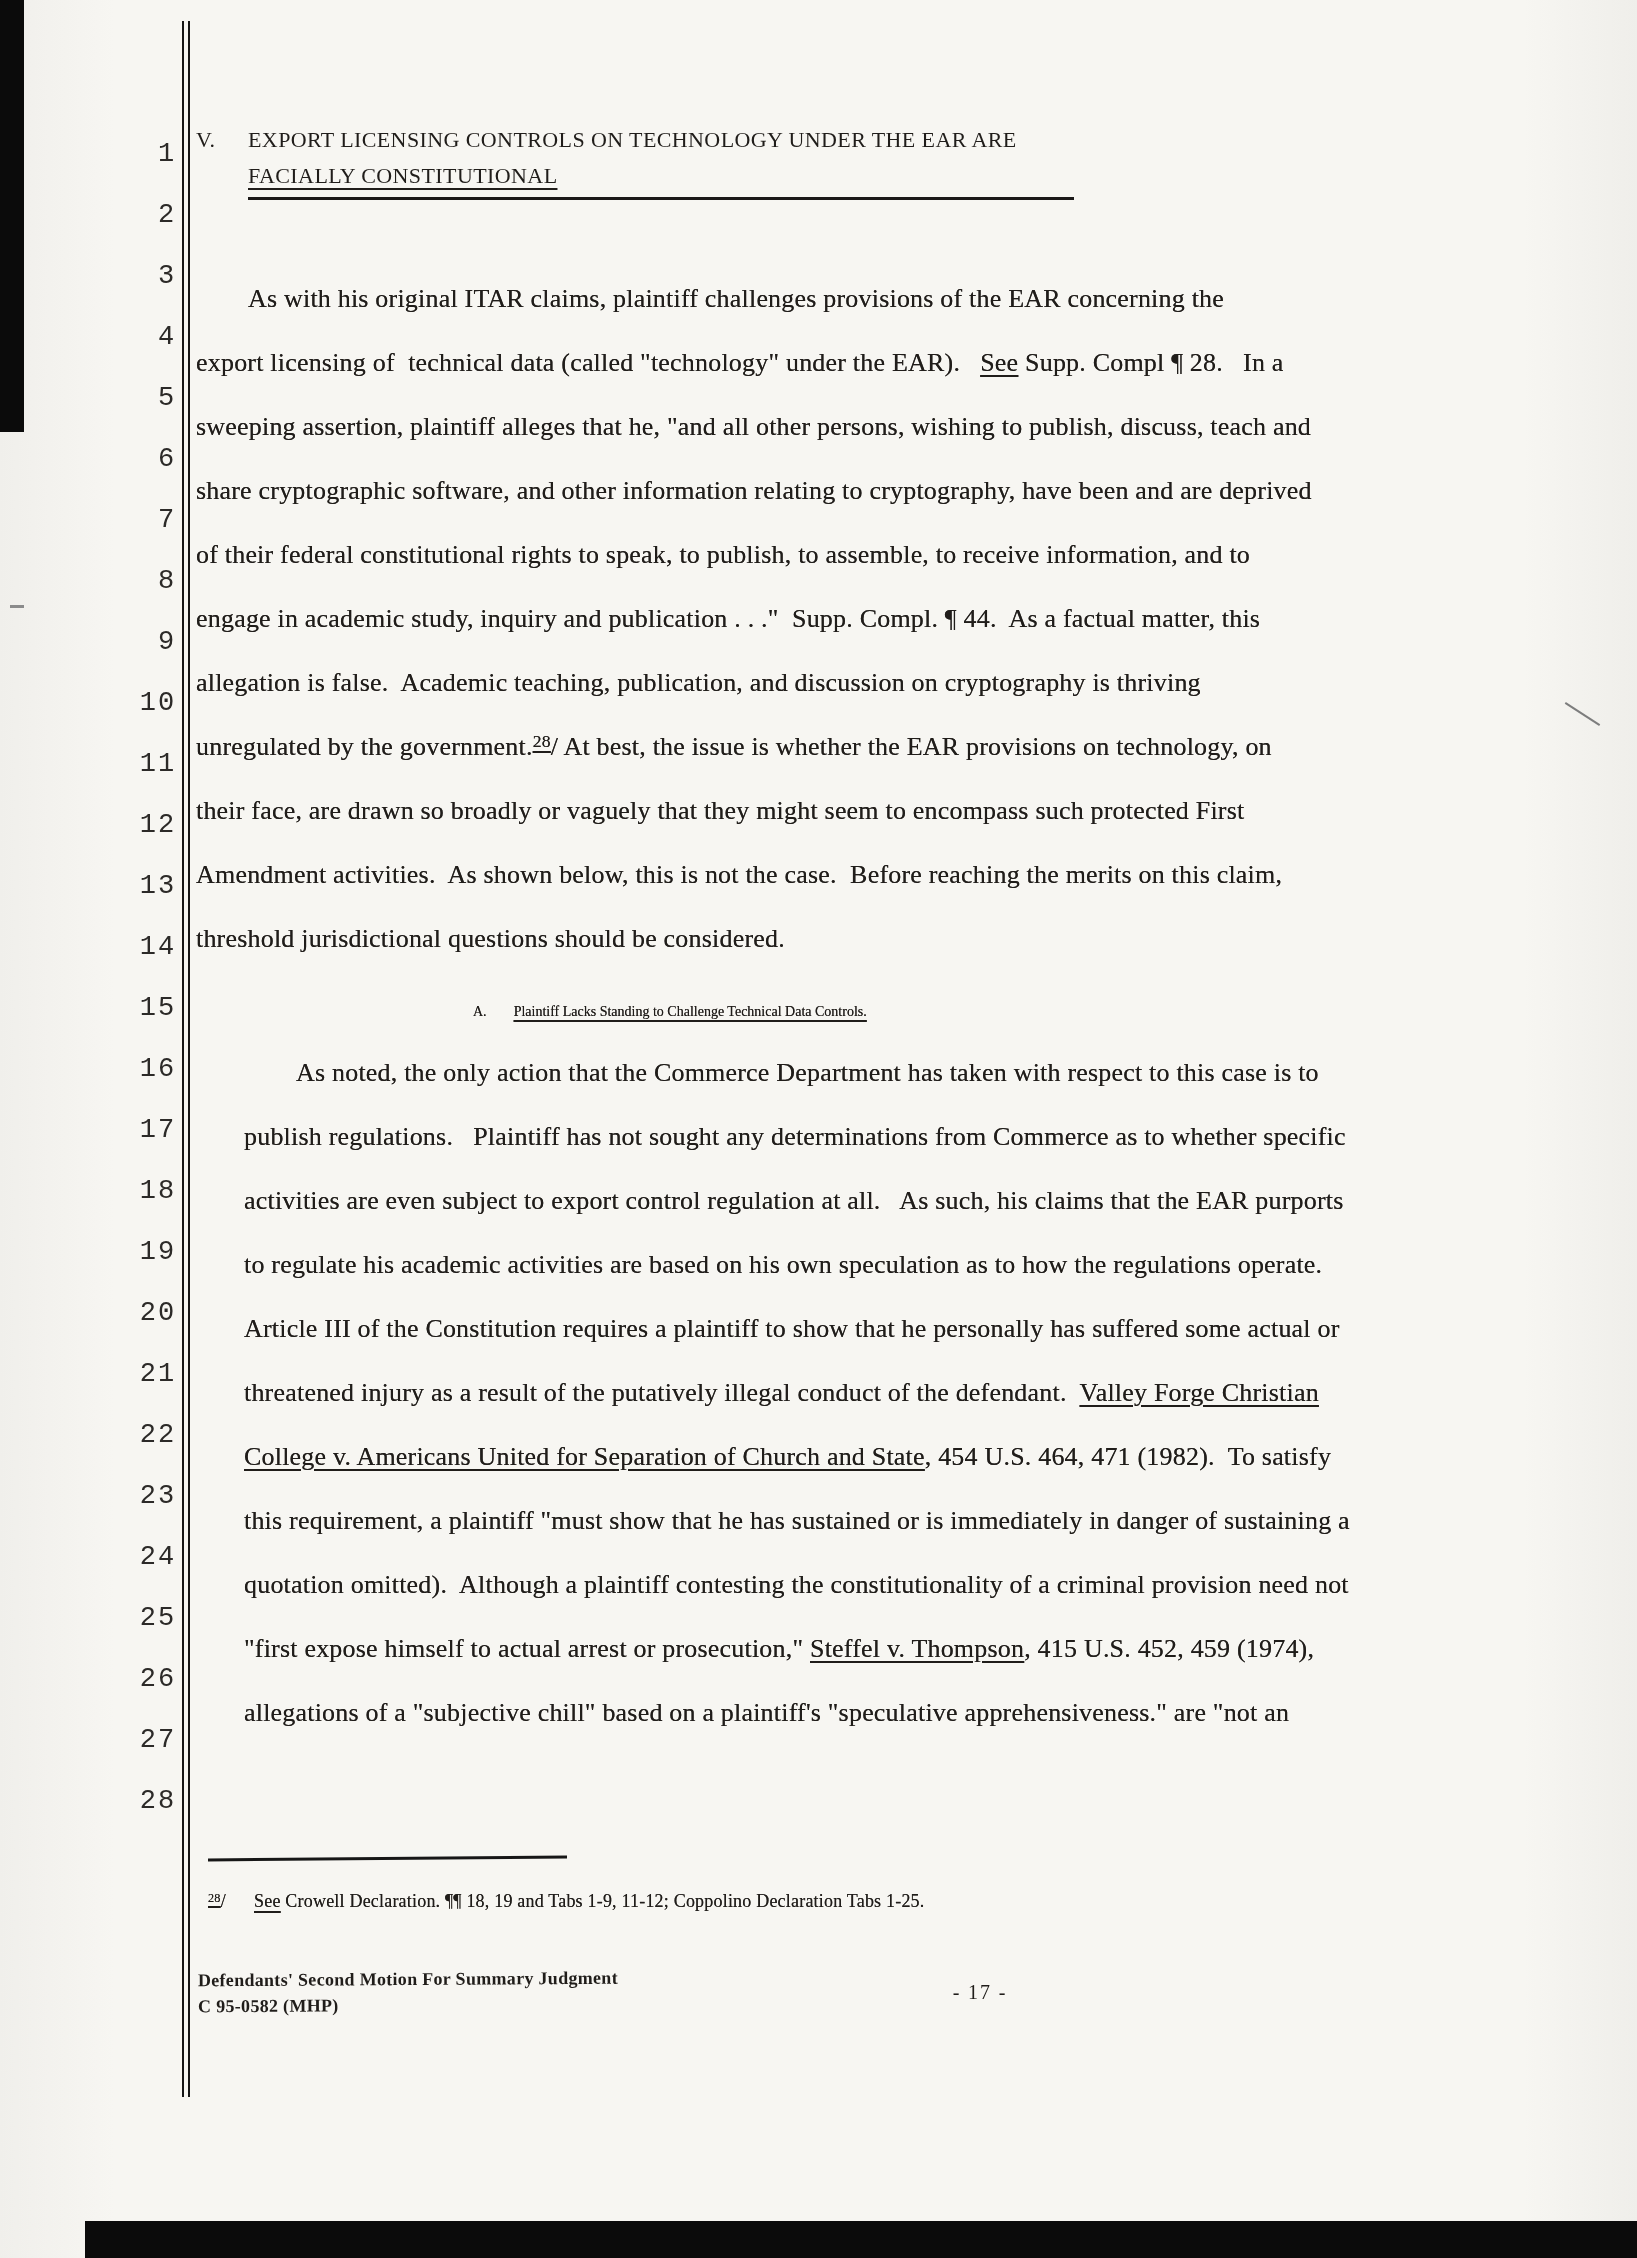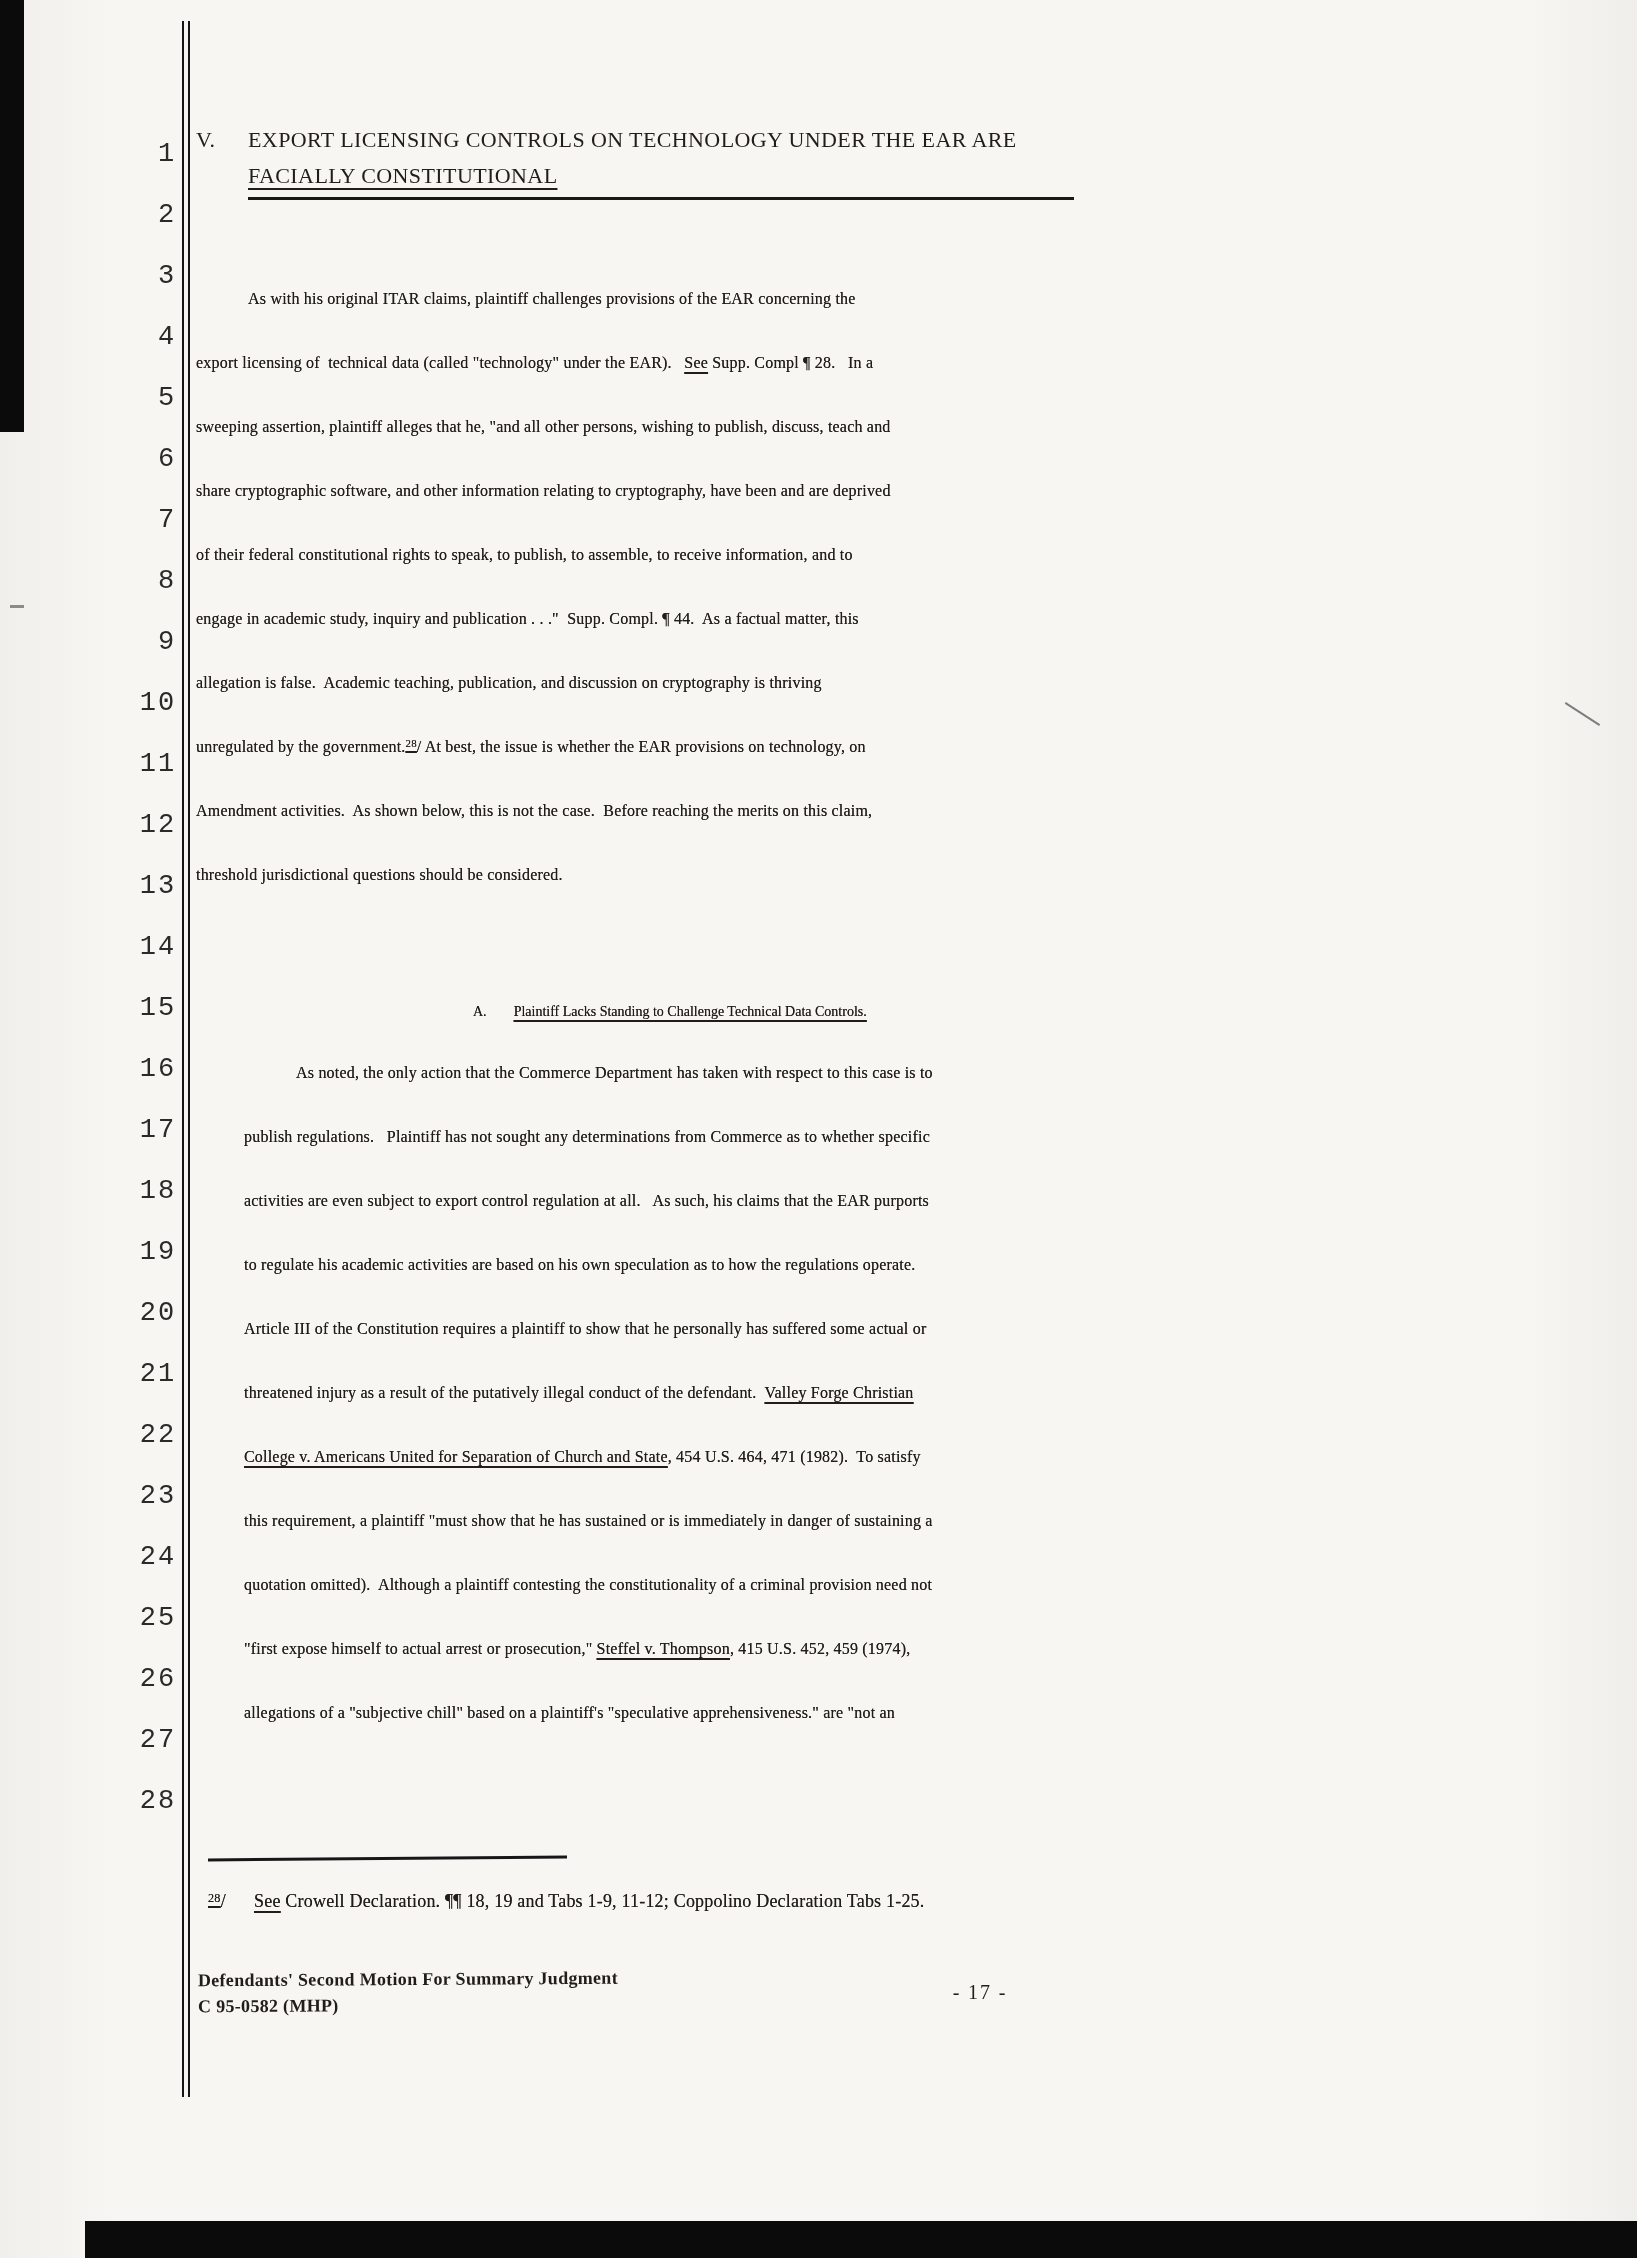--- a/index.html
+++ b/index.html
@@ -27,21 +27,21 @@
   }
   .line-num{height:61px;line-height:61px;letter-spacing:1.9px;}
   
   .heading{position:absolute;left:196px;top:122px;display:flex;align-items:flex-start;
     font-size:22px;letter-spacing:0.4px;}
   .sec-num{display:inline-block;width:52px;line-height:36px;}
   .heading-text{width:826px;border-bottom:3.4px solid #1b1918;padding-bottom:2.9px;}
   .heading-text div{line-height:36px;white-space:pre;font-family:Liberation Serif, serif;}
   .heading-text .h2line{text-decoration:underline;text-decoration-thickness:1.9px;text-underline-offset:4.8px;}
   
-  .para{position:absolute;left:196px;width:975px;font-size:16px;letter-spacing:0.2px;
+  .para{position:absolute;left:196px;width:975px;font-size:26px;letter-spacing:0.2px;
     text-shadow:0 0 0.6px rgba(32,29,26,.8);}
   .para .text-line{height:64px;line-height:64px;white-space:pre;}
   .para .text-line:first-child{text-indent:52px;}
   .p1{top:267px;}
   .p2{top:1041px;margin-left:48px;}
   .u{text-decoration:underline;text-decoration-thickness:1.9px;text-underline-offset:3.9px;text-align:right;}
   .sup{font-size:.68em;position:relative;top:-.45em;}
   
   .subheading{position:absolute;left:196px;top:988px;font-size:14px;white-space:pre;
     text-shadow:0 0 0.6px rgba(32,29,26,.8);}
@@ -112,20 +112,21 @@
 
   <div class="para p1">
       <div class="text-line"><span>As with his original ITAR claims, plaintiff challenges provisions of the EAR concerning the</span></div>
       <div class="text-line"><span>export licensing of  technical data (called "technology" under the EAR).   </span><span class="u">See</span><span> Supp. Compl ¶ 28.   In a</span></div>
       <div class="text-line"><span>sweeping assertion, plaintiff alleges that he, "and all other persons, wishing to publish, discuss, teach and</span></div>
       <div class="text-line"><span>share cryptographic software, and other information relating to cryptography, have been and are deprived</span></div>
       <div class="text-line"><span>of their federal constitutional rights to speak, to publish, to assemble, to receive information, and to</span></div>
       <div class="text-line"><span>engage in academic study, inquiry and publication . . ."  Supp. Compl. ¶ 44.  As a factual matter, this</span></div>
       <div class="text-line"><span>allegation is false.  Academic teaching, publication, and discussion on cryptography is thriving</span></div>
       <div class="text-line"><span>unregulated by the government.</span><span class="u sup">28</span><span>/ At best, the issue is whether the EAR provisions on technology, on</span></div>
+      <div class="text-line"><span>their face, are drawn so broadly or vaguely that they might seem to encompass such protected First</span></div>
       <div class="text-line"><span>Amendment activities.  As shown below, this is not the case.  Before reaching the merits on this claim,</span></div>
       <div class="text-line"><span>threshold jurisdictional questions should be considered.</span></div>
     </div>
 
   <div class="subheading">
     <span class="sub-label">A.</span><span class="sub-title u">Plaintiff Lacks Standing to Challenge Technical Data Controls.</span>
   </div>
 
   <div class="para p2">
       <div class="text-line"><span>As noted, the only action that the Commerce Department has taken with respect to this case is to</span></div>

